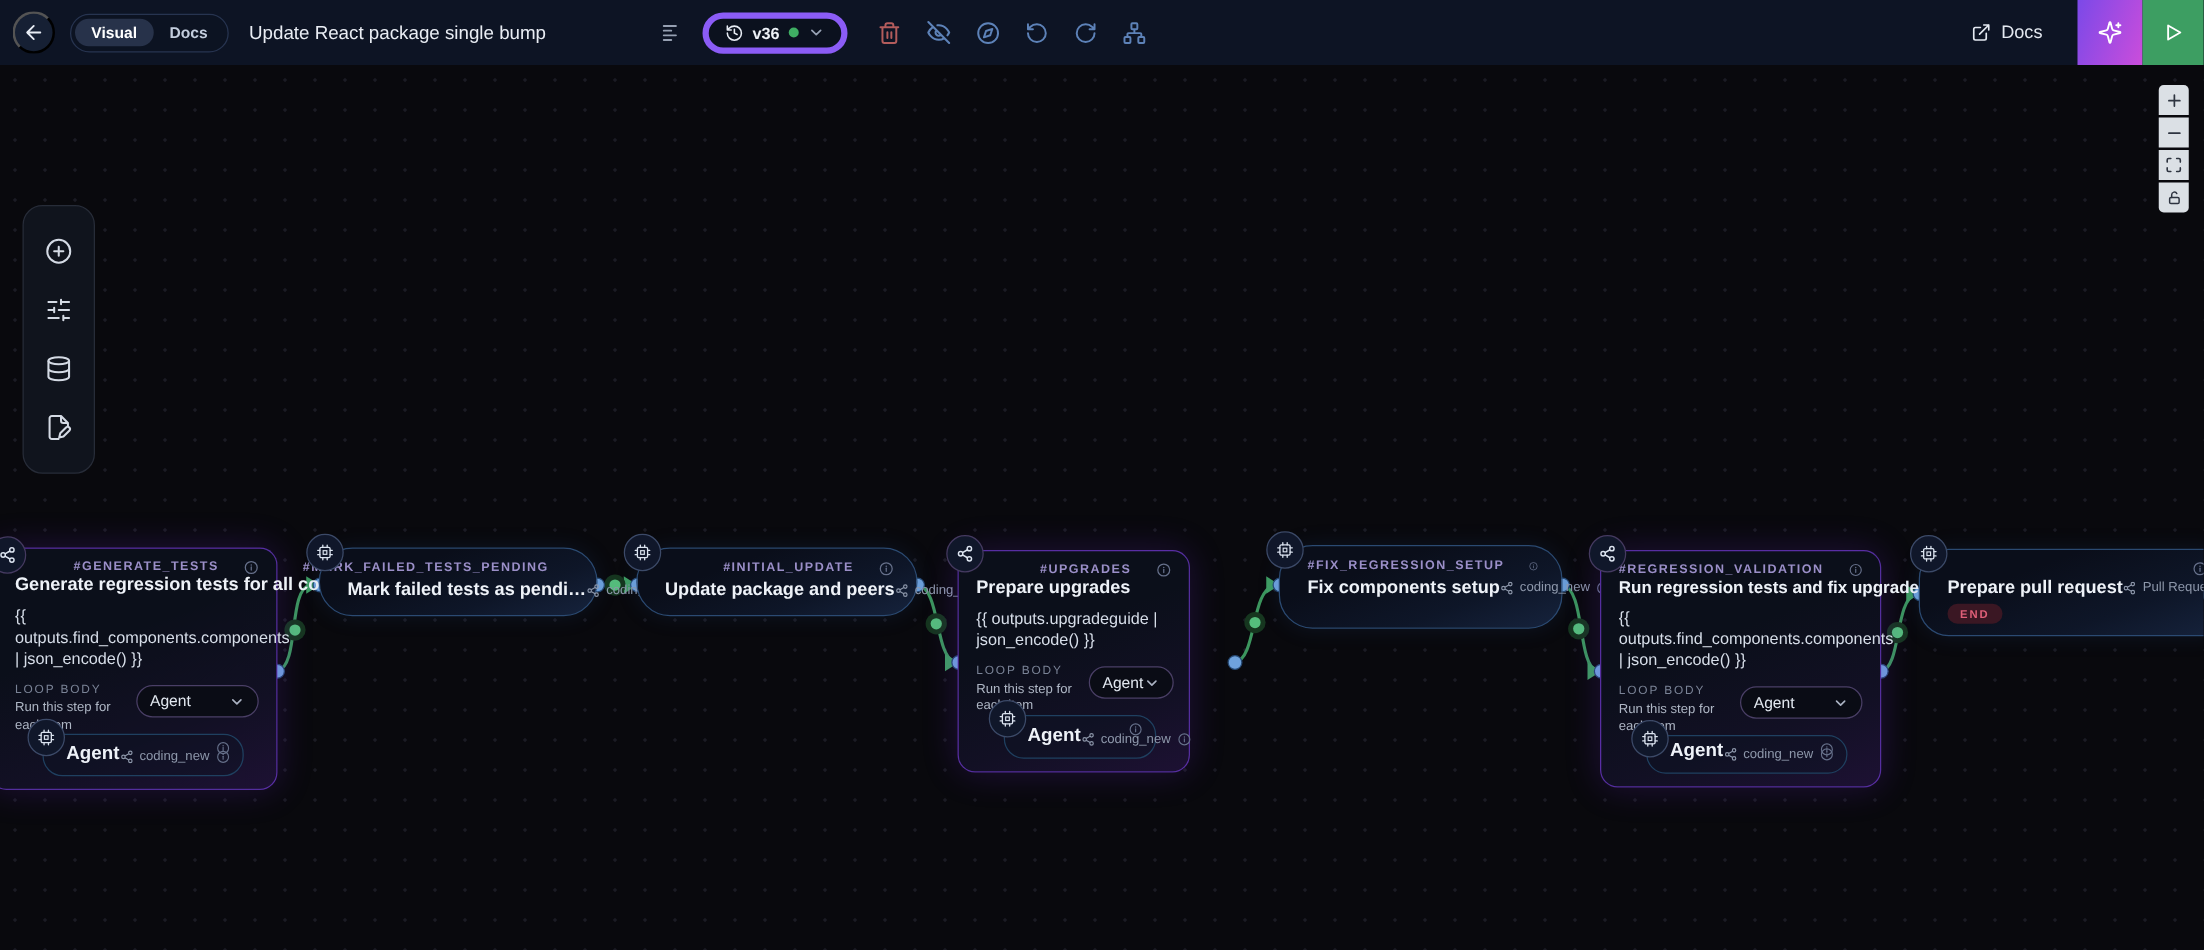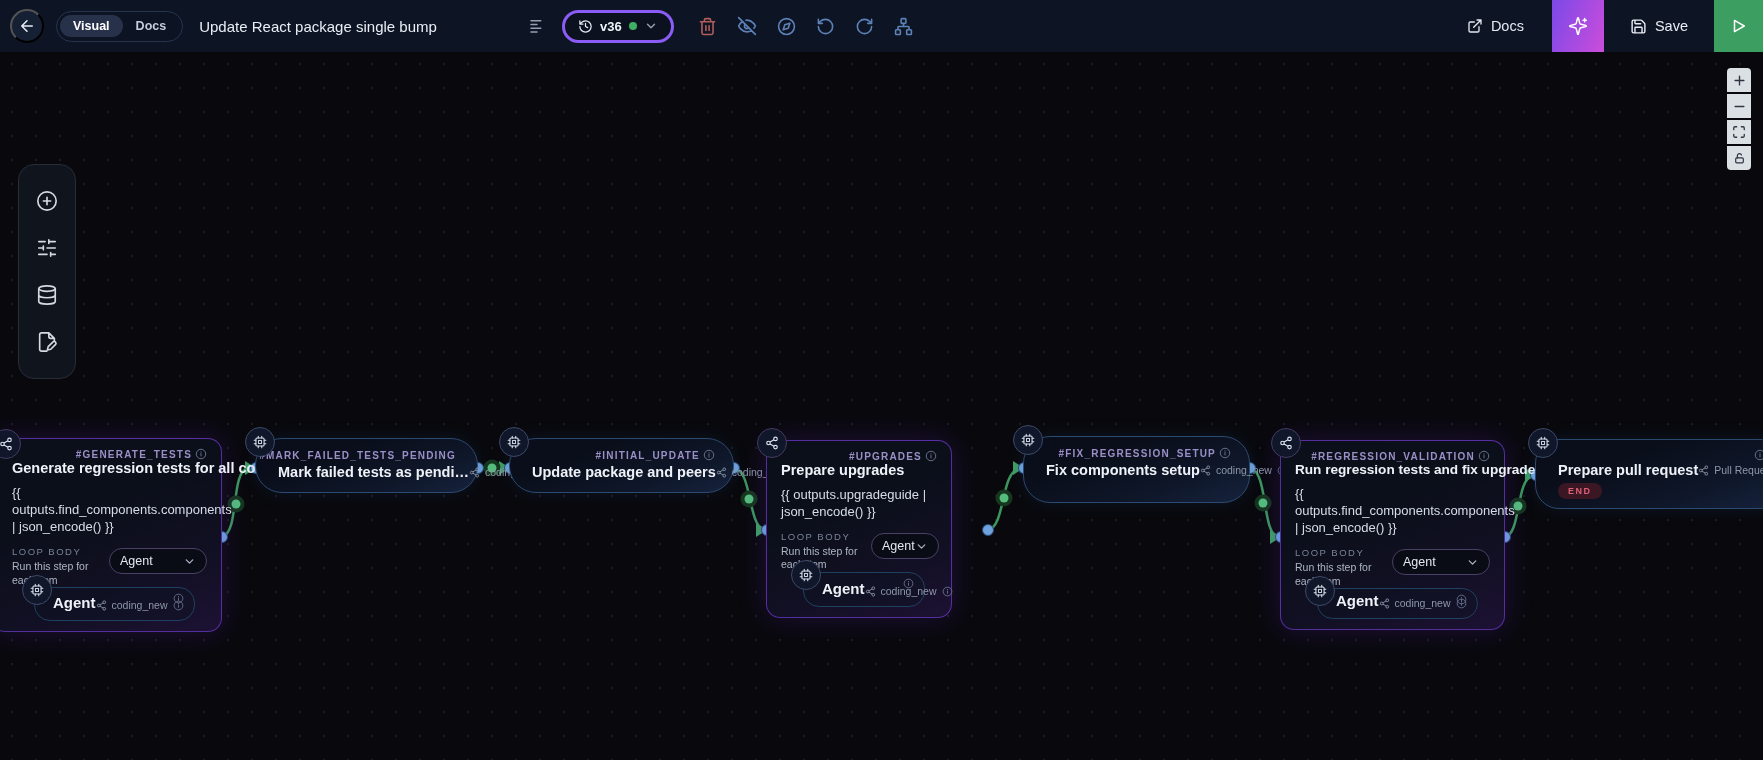--- a/index.html
+++ b/index.html
@@ -13,21 +13,21 @@
   .back-btn { width:34px; height:34px; border-radius:50%; background:#162034;
     display:flex; align-items:center; justify-content:center; color:#e8edf5; margin-left:10px; cursor:pointer; }
   .mode-toggle { display:flex; align-items:center; height:31px; border:1px solid #273450;
     border-radius:16px; padding:3px; margin-left:12px; background:#0c1322; }
   .mode-seg { font-size:12.5px; font-weight:700; padding:4px 13px; border-radius:12px; color:#c3cddd; cursor:pointer; }
   .mode-seg.active { background:#27324a; color:#ffffff; }
   .flow-title { font-size:15px; color:#e9edf4; margin-left:16px; font-weight:400; }
   .tb-center { position:absolute; left:528px; top:0; height:52px; display:flex; align-items:center; gap:0; }
   .icon-btn { background:none; border:none; cursor:pointer; display:flex; align-items:center; justify-content:center; }
   .c-blue { color:#5d82b8; } .c-red { color:#b35c5c; } .c-gray { color:#96a0b2; }
-  .version-pill { height:33px; display:flex; align-items:center; gap:7px; border:3px solid #8b5cf6;
+  .version-pill { height:33px; display:flex; align-items:center; gap:7px; border:5px solid #8b5cf6;
     background:#0b111e; border-radius:17px; padding:0 13px; margin:0 10px 0 16px; cursor:pointer; color:#e8edf5; }
   .version-label { font-size:13px; font-weight:700; color:#eef2f8; }
   .version-dot { width:8px; height:8px; border-radius:50%; }
   .tb-right { position:absolute; right:0; top:0; height:52px; display:flex; align-items:center; }
   .docs-link { display:flex; align-items:center; gap:8px; color:#e4e9f1; font-size:14.5px; cursor:pointer; margin-right:28px; }
   .ai-btn { width:52px; height:52px; display:flex; align-items:center; justify-content:center;
     background:linear-gradient(110deg,#7b49e8,#cb4ddb); color:#fff; border:none; cursor:pointer; }
   .save-btn { display:flex; align-items:center; gap:8px; color:#e9edf4; font-size:14.5px;
     background:none; border:none; cursor:pointer; padding:0 26px; height:52px; }
   .run-btn { width:49px; height:52px; display:flex; align-items:center; justify-content:center;
@@ -56,21 +56,21 @@
   .node { position:absolute; z-index:10; }
   .node-loop { border:1px solid rgba(123,63,228,.65); border-radius:14px;
     background:linear-gradient(160deg,#0b0f1a 38%,#121024 72%,#1d1133 100%);
     box-shadow:0 0 28px rgba(109,40,217,.22); display:flex; flex-direction:column; padding:0 14px; }
   .node-compact { border:1px solid #2b4a72; border-radius:27px;
     background:linear-gradient(160deg,#0a0e1a 30%,#0e1628 68%,#16233d 100%);
     box-shadow:0 0 18px rgba(40,90,160,.15); padding:0 18px 0 22px; display:flex; flex-direction:column; }
   .badge-circle { position:absolute; width:30px; height:30px; border-radius:50%;
     background:#10172a; border:1px solid #3c4a68; display:flex; align-items:center; justify-content:center;
     color:#dce4f0; z-index:3; }
-  .c-head { display:flex; justify-content:flex-end; align-items:center; gap:3px; margin-top:9px; }
+  .c-head { display:flex; justify-content:flex-end; align-items:flex-start; gap:20px; margin-top:9px; }
   .hash { font-size:10px; font-weight:700; letter-spacing:1.2px; color:#9b8fc8; }
   .i-info { color:#66708a; cursor:pointer; }
   .title-row { display:flex; justify-content:space-between; align-items:center; margin-top:3px; }
   .node-title { font-size:14.5px; font-weight:700; color:#eef2f8; white-space:nowrap; }
   .tool-chip { display:flex; align-items:center; gap:5px; font-size:10.5px; color:#8d97aa; white-space:nowrap; }
   .code-text { font-size:13px; color:#d6dde8; line-height:1.32; margin-top:8px; }
   .loop-row { display:flex; justify-content:space-between; align-items:flex-start; margin-top:11px; }
   .loop-label { font-size:9.5px; font-weight:400; letter-spacing:1.5px; color:#7a8396; }
   .loop-desc { font-size:10.5px; color:#aeb6c4; width:90px; line-height:1.25; margin-top:3px; }
   .agent-select { display:flex; align-items:center; justify-content:space-between; width:98px; height:26px;
@@ -255,26 +255,20 @@
         <svg class="ic" width="16" height="16">
             <use href="#i-external-link"></use>
           </svg>
         <span>Docs</span>
       </div>
       <button class="ai-btn">
           <svg class="ic" width="20" height="20">
             <use href="#i-sparkles"></use>
           </svg>
         </button>
-      <button class="save-btn">
-        <svg class="ic" width="17" height="17">
-            <use href="#i-save"></use>
-          </svg>
-        <span>Save</span>
-      </button>
       <button class="run-btn" style="background:#3d9e62">
           <svg class="ic" width="18" height="18">
             <use href="#i-play"></use>
           </svg>
         </button>
     </div>
   </div>
 
   <div class="canvas">
 

